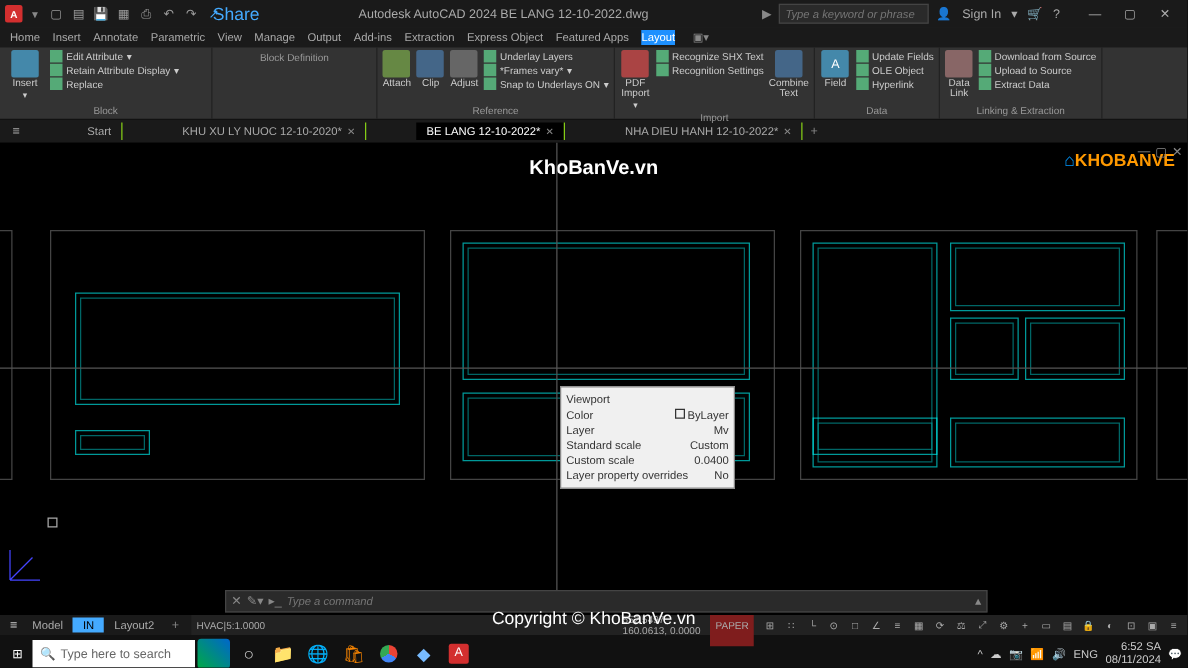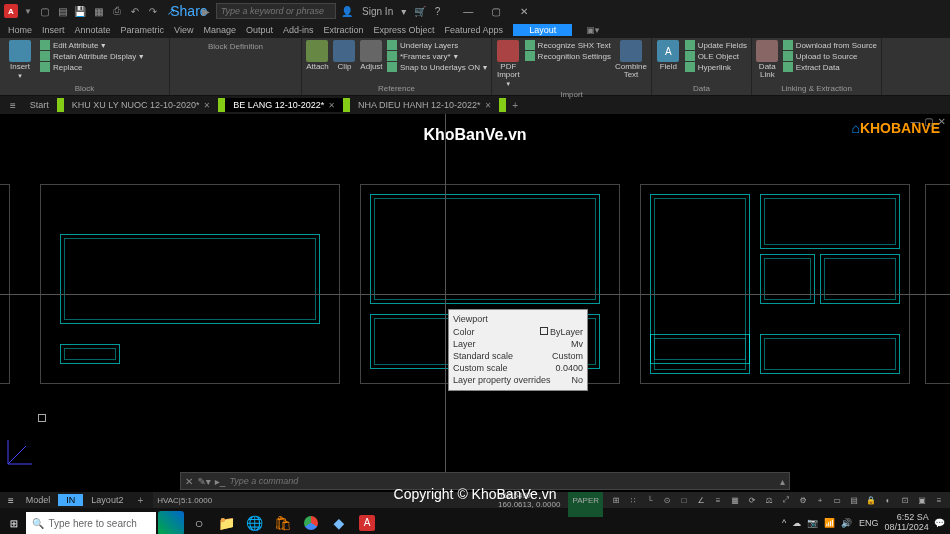--- a/index.html
+++ b/index.html
@@ -26,21 +26,21 @@
 .panel-title { text-align: center; font-size: 8px; color: #999; padding-top: 2px; }
 .big-btn { display: flex; flex-direction: column; align-items: center; gap: 1px; width: 32px; }
 .big-btn .ico { width: 22px; height: 22px; background: #4a6; border-radius: 2px; }
 .big-btn .lbl { font-size: 8px; color: #ccc; text-align: center; line-height: 1; }
 .small-row { display: flex; flex-direction: column; gap: 1px; }
 .small-btn { display: flex; align-items: center; gap: 3px; font-size: 8px; color: #ccc; white-space: nowrap; }
 .small-btn .ico { width: 10px; height: 10px; background: #5a7; display: inline-block; }
 
 
 .tablist { height: 18px; background: #1a1a1a; display: flex; align-items: center; padding: 0 4px; gap: 0; }
-.tab { padding: 2px 8px; font-size: 9px; color: #aaa; border-right: 7px solid #84cc16; display: flex; align-items: center; gap: 4px; }
+.tab { padding: 2px 8px; font-size: 9px; color: #aaa; border-right: 1px solid #84cc16; display: flex; align-items: center; gap: 4px; margin-left: 40px; }
 .tab.active { background: #000; color: #fff; }
 .tab .close { font-size: 8px; color: #888; }
 .tab-plus { padding: 0 6px; color: #888; }
 
 
 .canvas { position: relative; height: 358px; background: #000; overflow: hidden; }
 .canvas .crosshair-v { position: absolute; left: 445px; top: 0; bottom: 0; width: 1px; background: #555; }
 .canvas .crosshair-h { position: absolute; top: 180px; left: 0; right: 0; height: 1px; background: #555; }
 .sheet { position: absolute; border: 1px solid #444; }
 .drawing { position: absolute; border: 1px solid #0ff; opacity: 0.6; }
@@ -71,39 +71,40 @@
 
 
 .taskbar { height: 30px; background: #111; display: flex; align-items: center; padding: 0 4px; gap: 2px; }
 .taskbar .start { width: 20px; height: 20px; display: flex; align-items: center; justify-content: center; color: #fff; }
 .taskbar .searchbox { width: 130px; height: 22px; background: #fff; display: flex; align-items: center; padding: 0 6px; gap: 4px; color: #666; font-size: 10px; }
 .taskbar .tbicon { width: 26px; height: 24px; display: flex; align-items: center; justify-content: center; font-size: 14px; }
 .taskbar .tray { margin-left: auto; display: flex; align-items: center; gap: 6px; color: #ccc; font-size: 9px; }
 .taskbar .clock { text-align: right; line-height: 1.1; }
 
 .menutab { cursor: default; }
-.menutab.active { background: #1e90ff; color: #fff; padding: 1px 16px; }
+.menutab.active { background: #1e90ff; color: #fff; padding: 1px 0; }
 </style>
 </head>
 <body>
 
 <div class="titlebar">
   <div class="appicon">A</div>
   <span style="color:#888;font-size:8px">▼</span>
   <div class="qat">
     <span>▢</span>
     <span>▤</span>
     <span>💾</span>
     <span>▦</span>
     <span>⎙</span>
     <span>↶</span>
     <span>↷</span>
     <span style="color:#4af">↗</span>
     <span style="color:#4af;font-size:14px">Share</span>
   </div>
+  <div class="apptitle">Autodesk AutoCAD 2024   BE LANG 12-10-2022.dwg</div>
   <span style="color:#888">▶</span>
   <input class="search" placeholder="Type a keyword or phrase" style="">
   <div class="right">
     <span>👤</span>
     <span>Sign In</span>
     <span>▾</span>
     <span>🛒</span>
     <span>?</span>
   </div>
   <div class="wincontrols">
@@ -344,21 +345,21 @@
   <div class="modeltabs">
     <span style="padding:0 4px">≡</span>
     <div class="mtab">Model</div>
     <div class="mtab active">IN</div>
     <div class="mtab">Layout2</div>
     <span style="padding:0 6px;color:#888">+</span>
   </div>
   <div class="statusbar" style="flex:1">
     <span>HVAC|5:1.0000</span>
     <span class="coords">552.5497, 160.0613, 0.0000</span>
-    <span style="background:#14532d;padding:12px 4px">PAPER</span>
+    <span style="background:#7f1d1d;padding:12px 4px">PAPER</span>
     <div class="sicons">
       <span>⊞</span>
       <span>∷</span>
       <span>└</span>
       <span>⊙</span>
       <span>□</span>
       <span>∠</span>
       <span>≡</span>
       <span>▦</span>
       <span>⟳</span>

